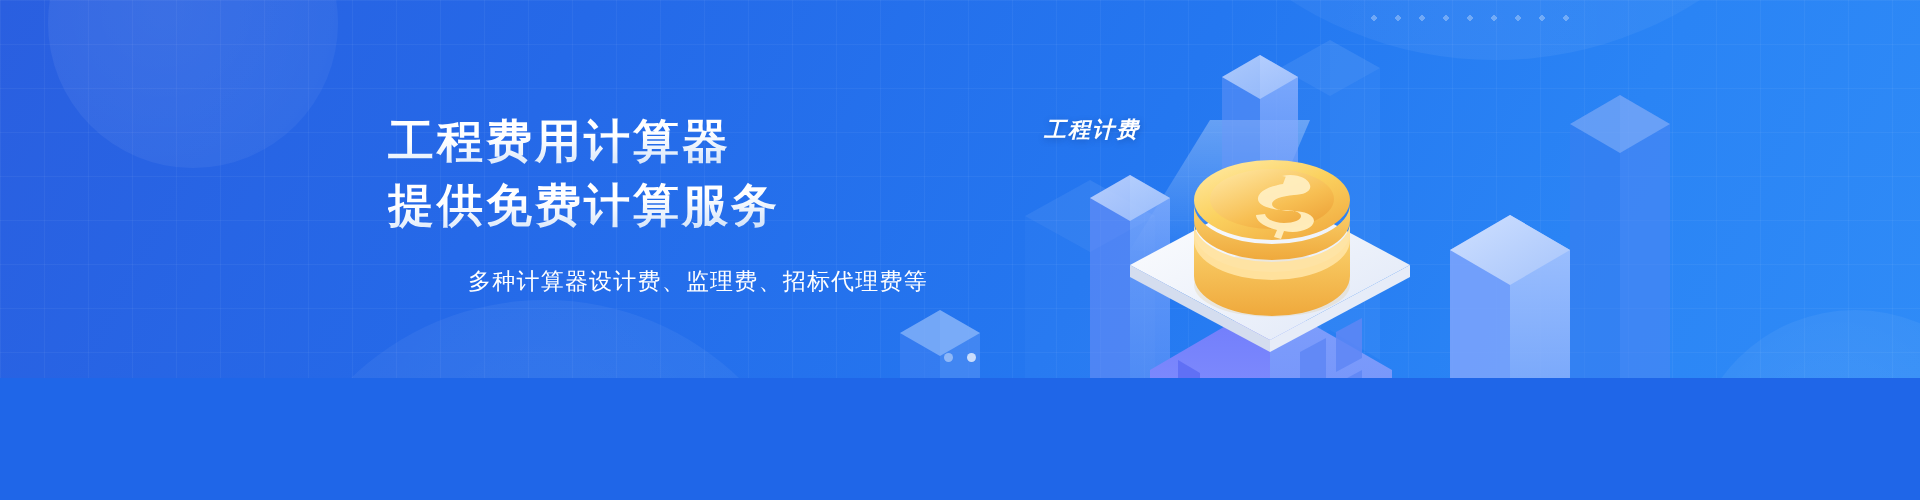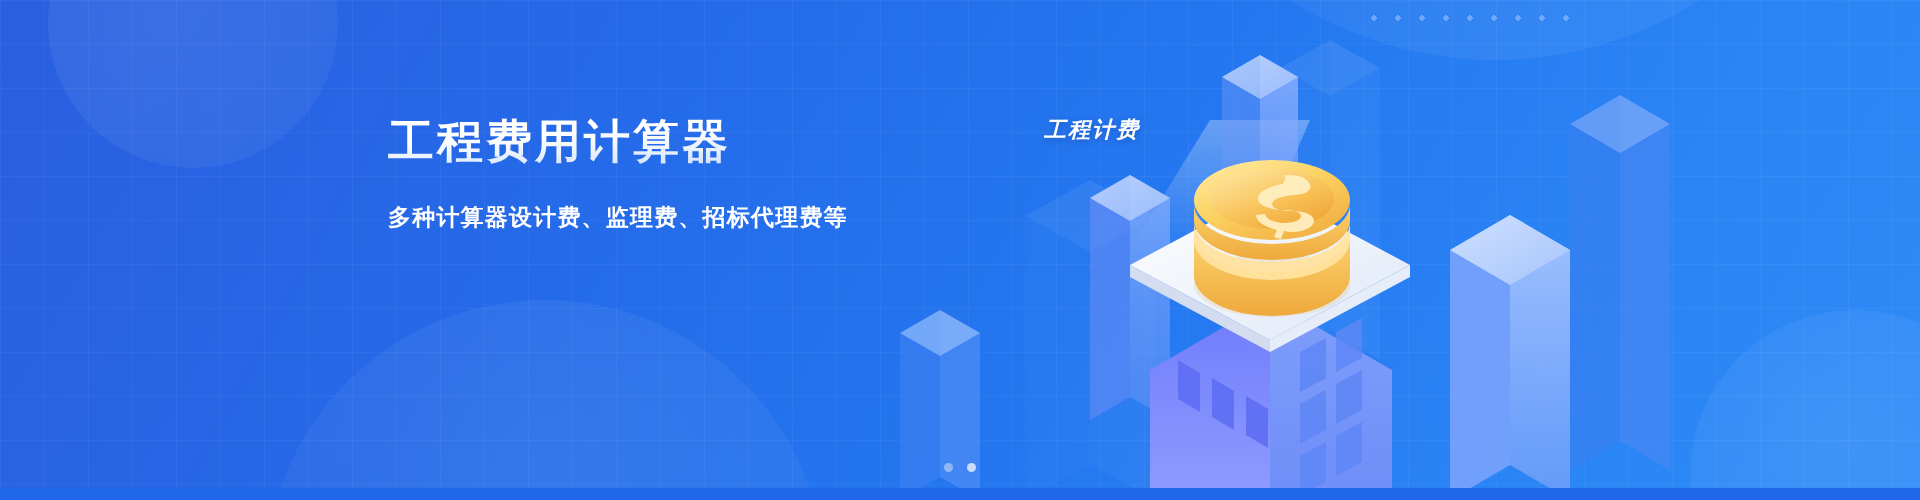--- a/index.html
+++ b/index.html
@@ -5,21 +5,21 @@
   * { margin:0; padding:0; box-sizing:border-box; }
   html, body { width:1920px; height:500px; overflow:hidden; }
   body {
     font-family:"Liberation Sans","DejaVu Sans",sans-serif;
     background:#1f66e8;
   }
 
   .banner {
     position:relative;
     width:1920px;
-    height:488px;
+    height:378px;
     overflow:hidden;
     background:
       linear-gradient(118deg,#2a5fe0 0%,#2569e8 28%,#2477f0 58%,#2a84f5 80%,#2f8bf7 100%);
   }
 
   
   .grid-overlay {
     position:absolute; inset:0;
     background-image:
       linear-gradient(to right, rgba(255,255,255,0.045) 1px, transparent 1px),
@@ -87,21 +87,22 @@
     white-space:nowrap;
   }
   .title-line.l2 { margin-top:6px; }
 
   .sub-line {
     font-size:23px;
     color:#ffffff;
     letter-spacing:1.2px;
     line-height:39px;
     white-space:nowrap;
-    font-weight:700;
+    font-weight:400;
+    text-align:center;
   }
   .subs { margin-top:28px; }
 
   
   .illus {
     position:absolute;
     left:880px; top:0;
     width:1040px; height:500px;
   }
   .illus svg { display:block; }
@@ -151,20 +152,21 @@
     <polygon points="100,38 150,66 200,38 150,10" fill="#ffffff" opacity="0.10"></polygon>
   </svg>
   <svg class="ghost" style="left:970px; top:160px;" width="300" height="340" viewBox="0 0 300 340">
     <polygon points="120,20 185,56 185,340 120,304" fill="#ffffff" opacity="0.06"></polygon>
     <polygon points="120,20 55,56 55,340 120,304" fill="#ffffff" opacity="0.035"></polygon>
     <polygon points="55,56 120,92 185,56 120,20" fill="#ffffff" opacity="0.09"></polygon>
   </svg>
 
   <div class="copy">
     <div class="title-line l1">工程费用计算器</div>
+    <div class="title-line l2">提供免费计算服务</div>
     <div class="subs">
       <div class="sub-line">多种计算器设计费、监理费、招标代理费等</div>
     </div>
   </div>
 
   <div class="illus">
     <svg width="1040" height="500" viewBox="0 0 1040 500">
       <defs>
         <linearGradient id="gBarA" x1="0" y1="0" x2="0" y2="1">
           <stop offset="0%" stop-color="#8fb4ff" stop-opacity="0.85"></stop>

